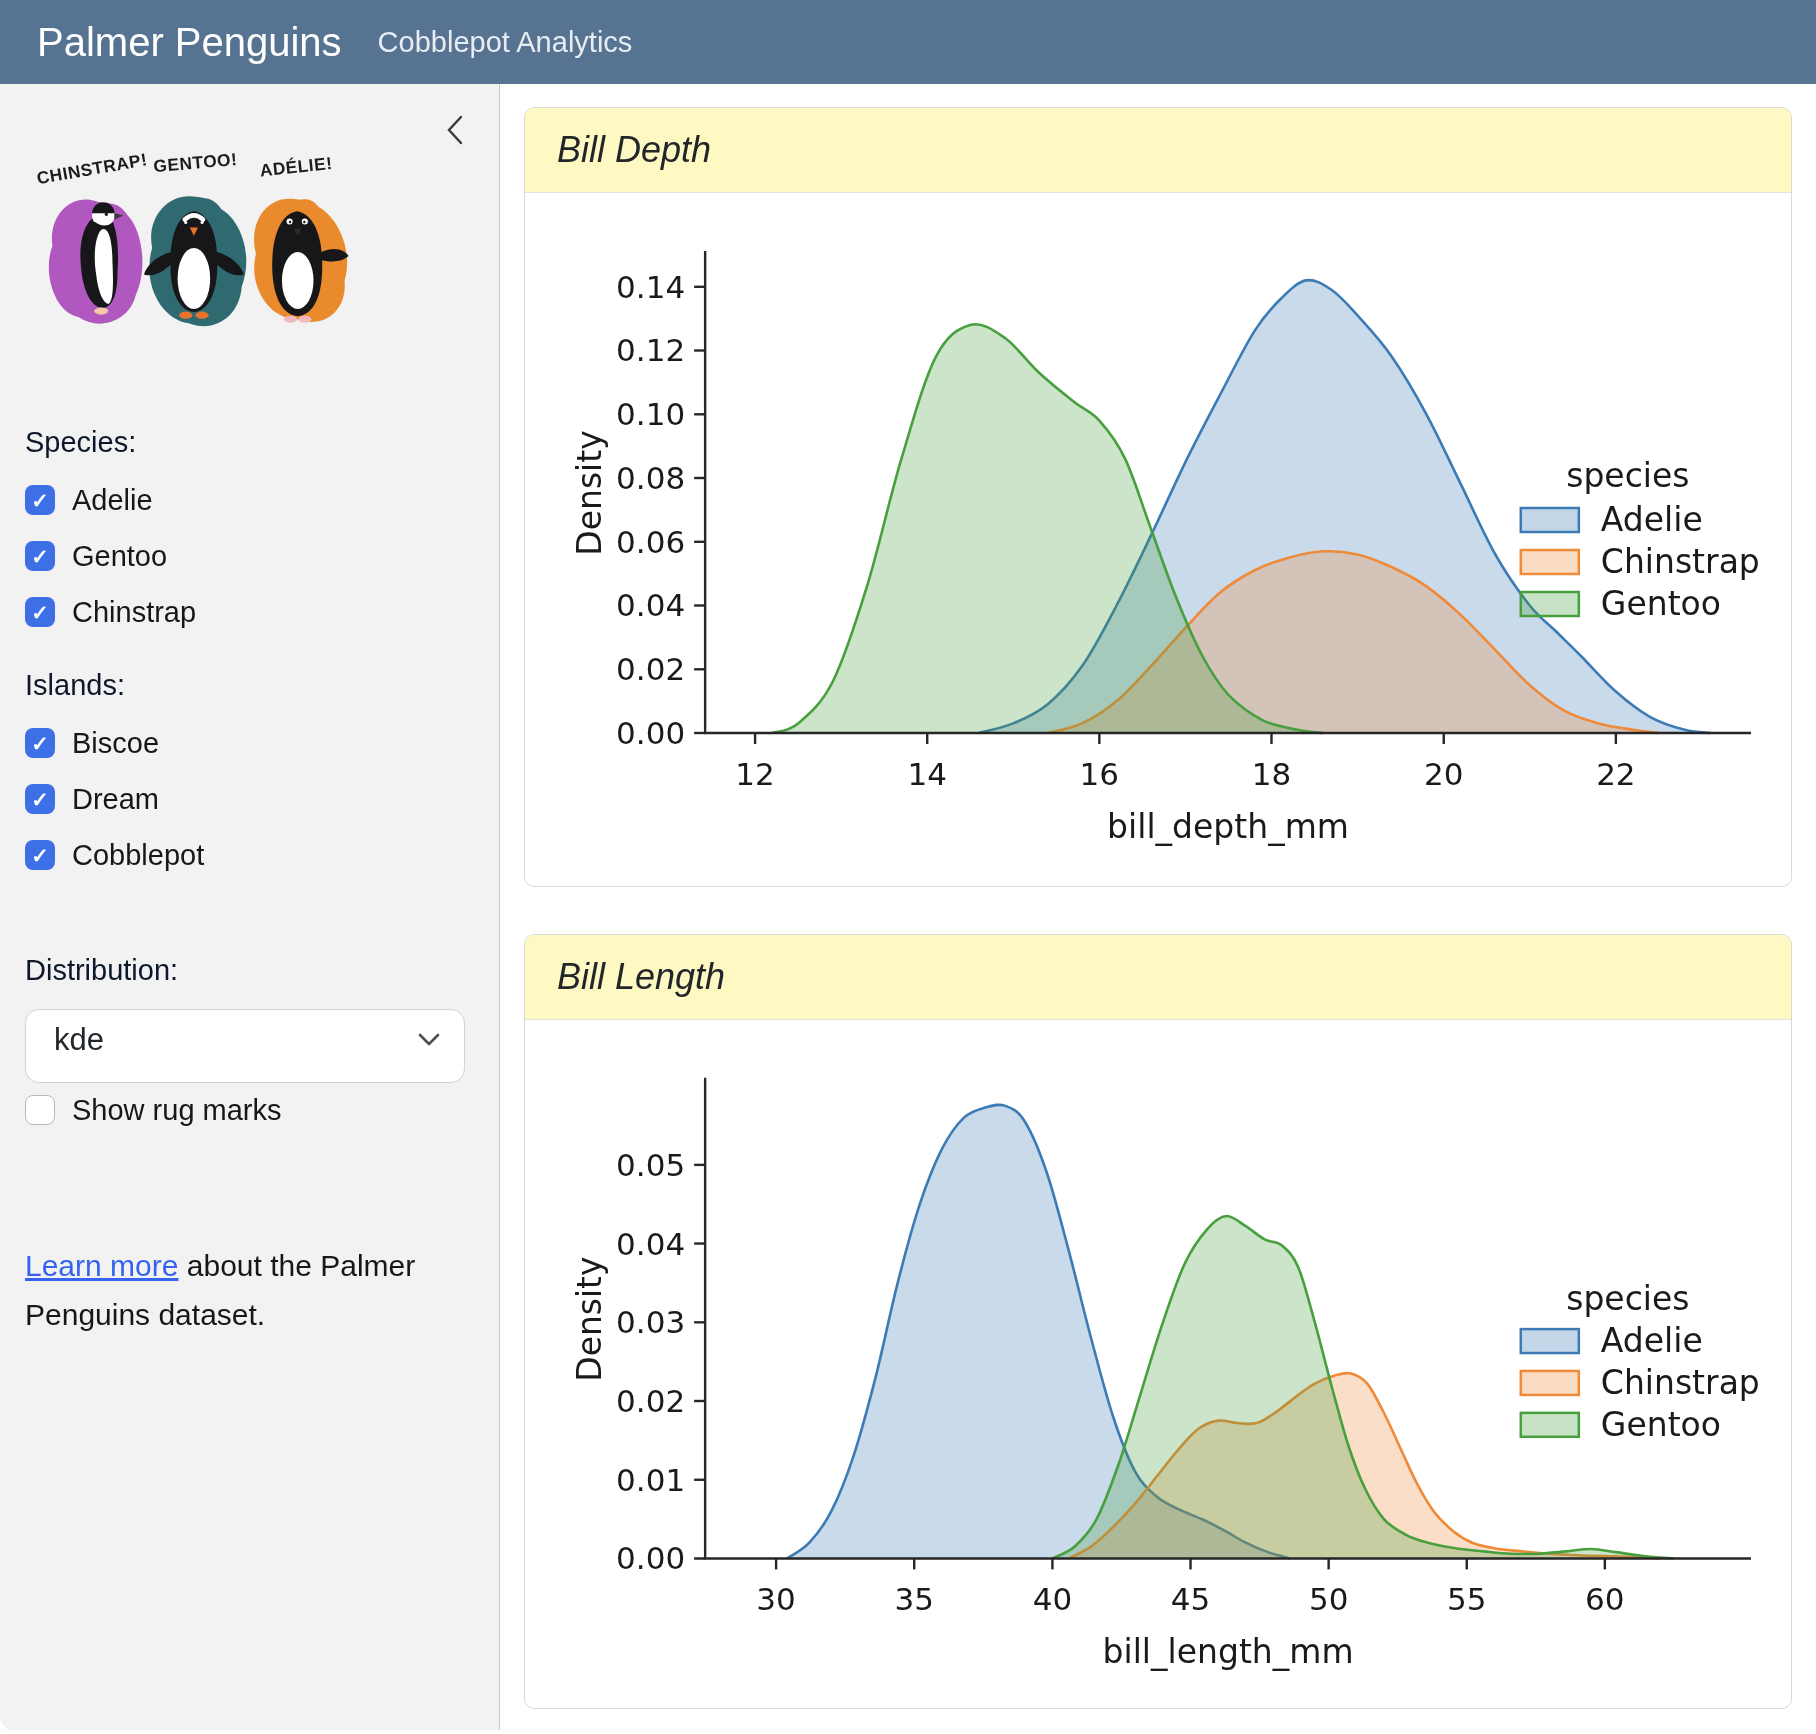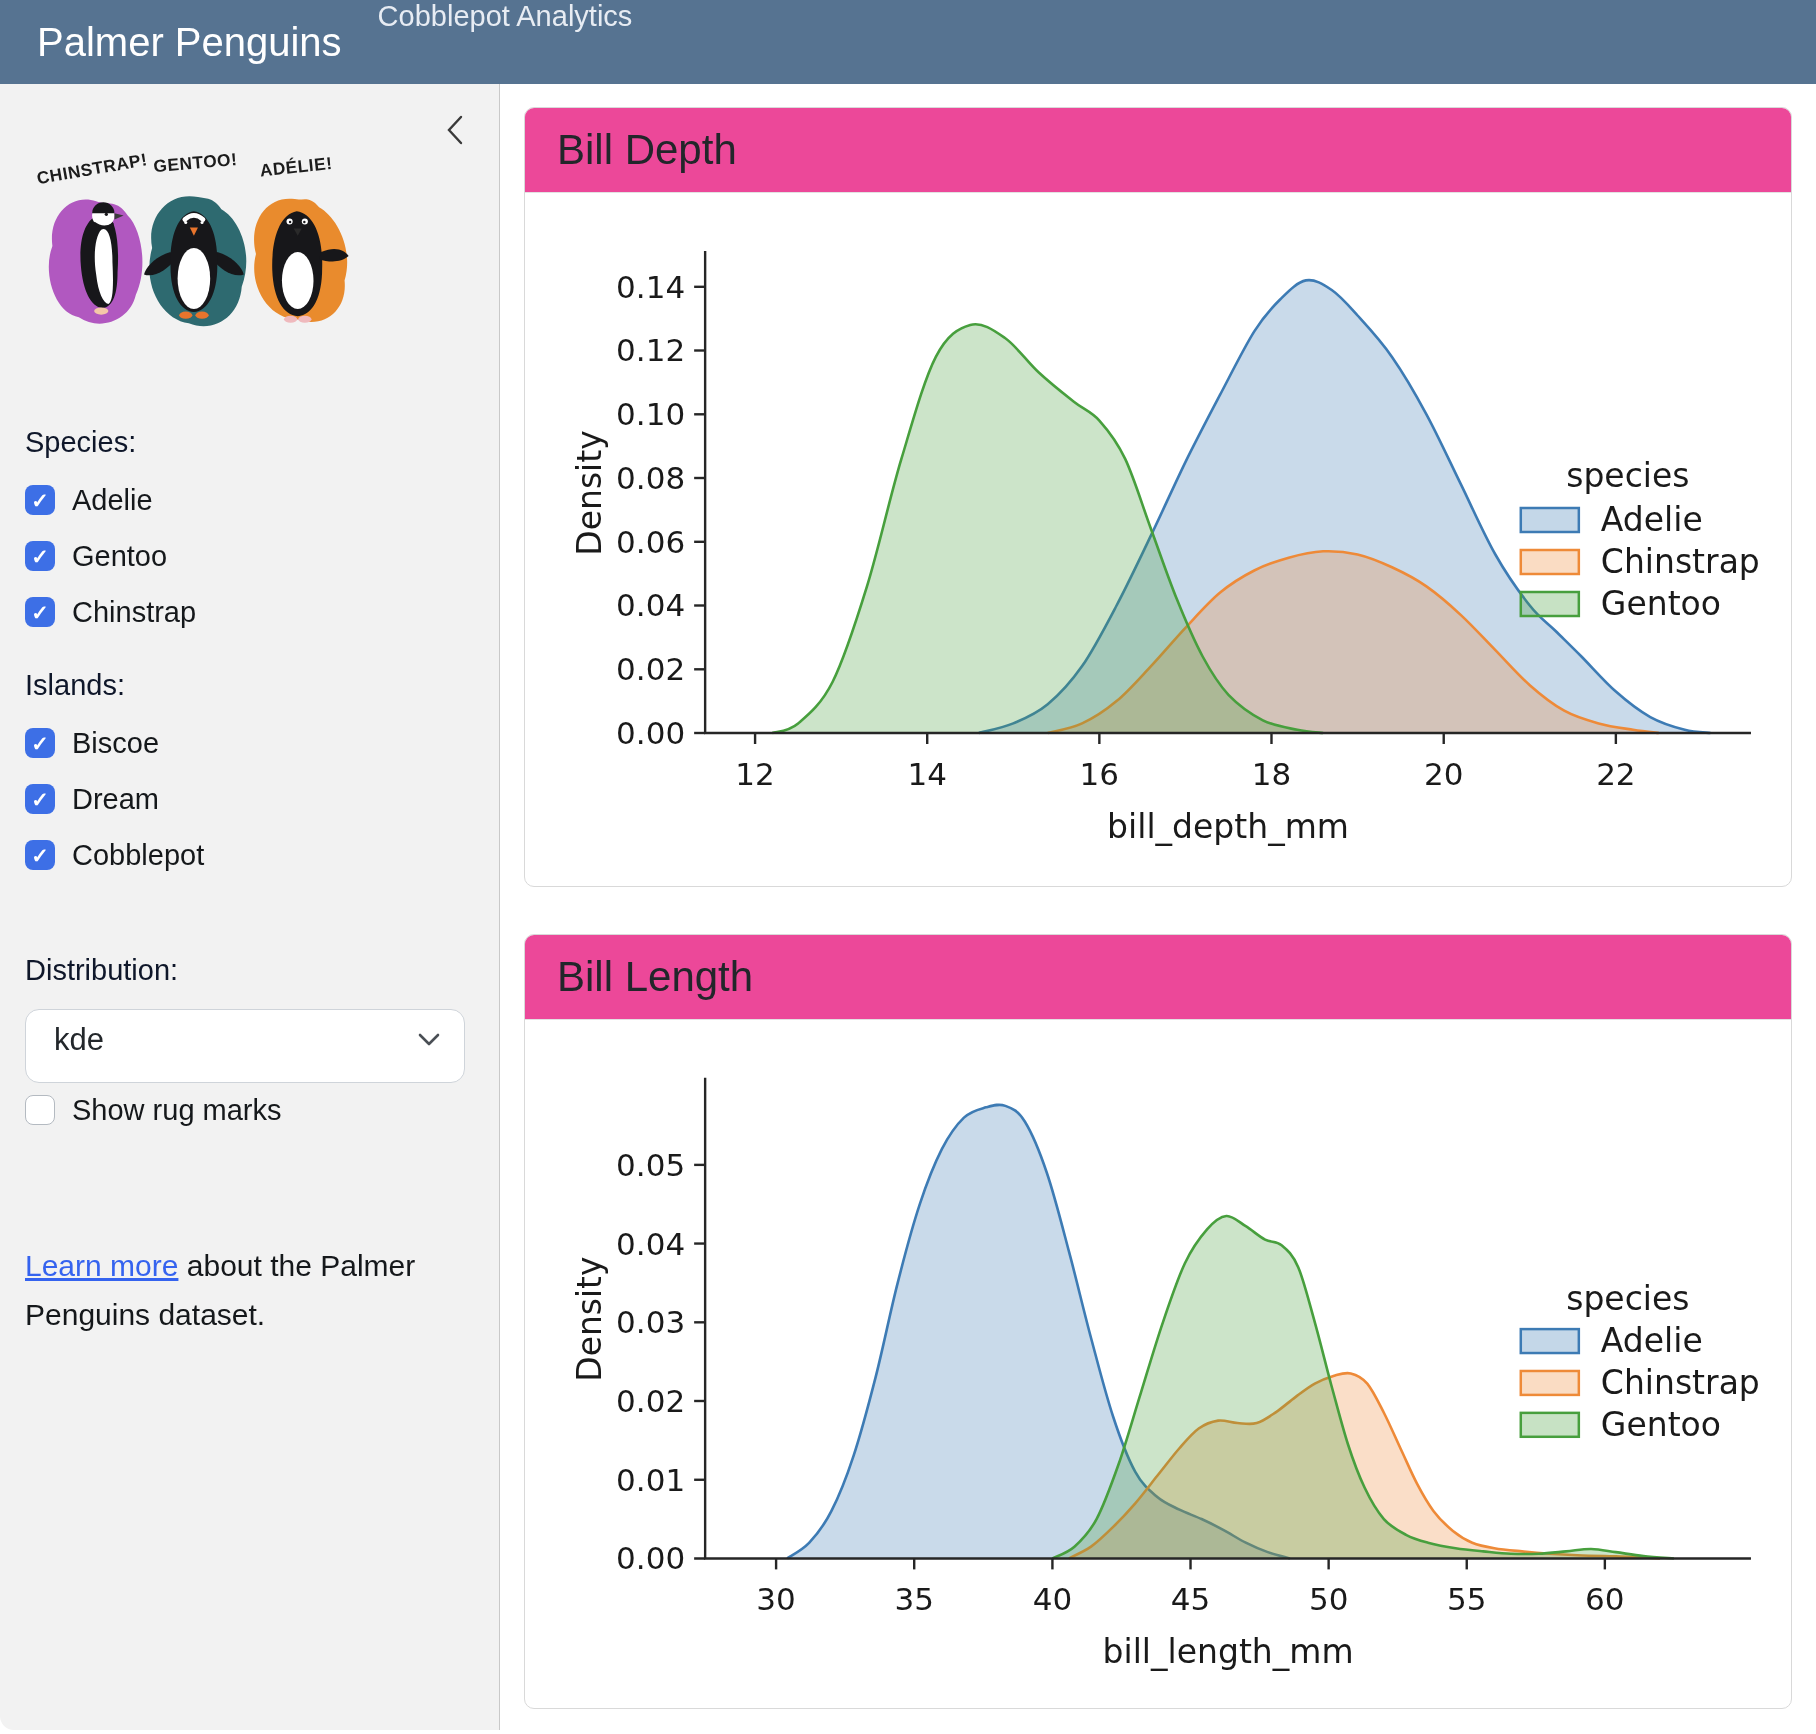--- a/index.html
+++ b/index.html
@@ -3,21 +3,21 @@
 <meta charset="utf-8">
 <style>
   html,body{margin:0;padding:0;}
   body{
     width:1816px;height:1734px;overflow:hidden;background:#ffffff;
     font-family:"Liberation Sans",sans-serif;color:#15181b;
     -webkit-font-smoothing:antialiased;
   }
   
   .app-header{
-    height:84px;background:#567391;display:flex;align-items:flex-start;
+    height:84px;background:#567391;display:flex;align-items:center;
     padding-left:37px;color:#fff;
   }
   .app-title{font-size:40px;font-weight:500;line-height:84px;}
   .app-subtitle{font-size:29px;font-weight:400;margin-left:36px;color:#e7ecf3;}
   
   .layout{display:flex;height:1646px;}
   .sidebar{
     width:500px;flex:none;background:#f2f2f2;border-right:1px solid #c9c9c9;
     position:relative;box-sizing:border-box;border-bottom-left-radius:14px;
   }
@@ -46,23 +46,23 @@
   .learn-more{
     margin:116px 0 0 25px;width:436px;font-size:30px;line-height:49px;color:#15181b;
   }
   .learn-more a{color:#3563ef;text-decoration:underline;cursor:pointer;}
   
   .main{flex:1;padding:23px 24px 0 24px;box-sizing:border-box;background:#fff;}
   .card{
     border:1px solid #d9d9d9;border-radius:10px;background:#fff;overflow:hidden;
   }
   .card-header{
-    height:84px;background:#ec4899;border-bottom:1px solid #e2e2e2;
+    height:84px;background:#fef9c3;border-bottom:1px solid #e2e2e2;
     display:flex;align-items:center;padding-left:32px;
-    font-size:42px;color:#22262a;
+    font-size:36px;color:#22262a;font-style:italic;
   }
   .card-2{margin-top:47px;}
   .card-body-1{height:693px;}
   .card-body-2{height:688px;}
   svg.plot{width:100%;height:100%;display:block;}
 </style>
 </head>
 <body>
 
 <header class="app-header">

